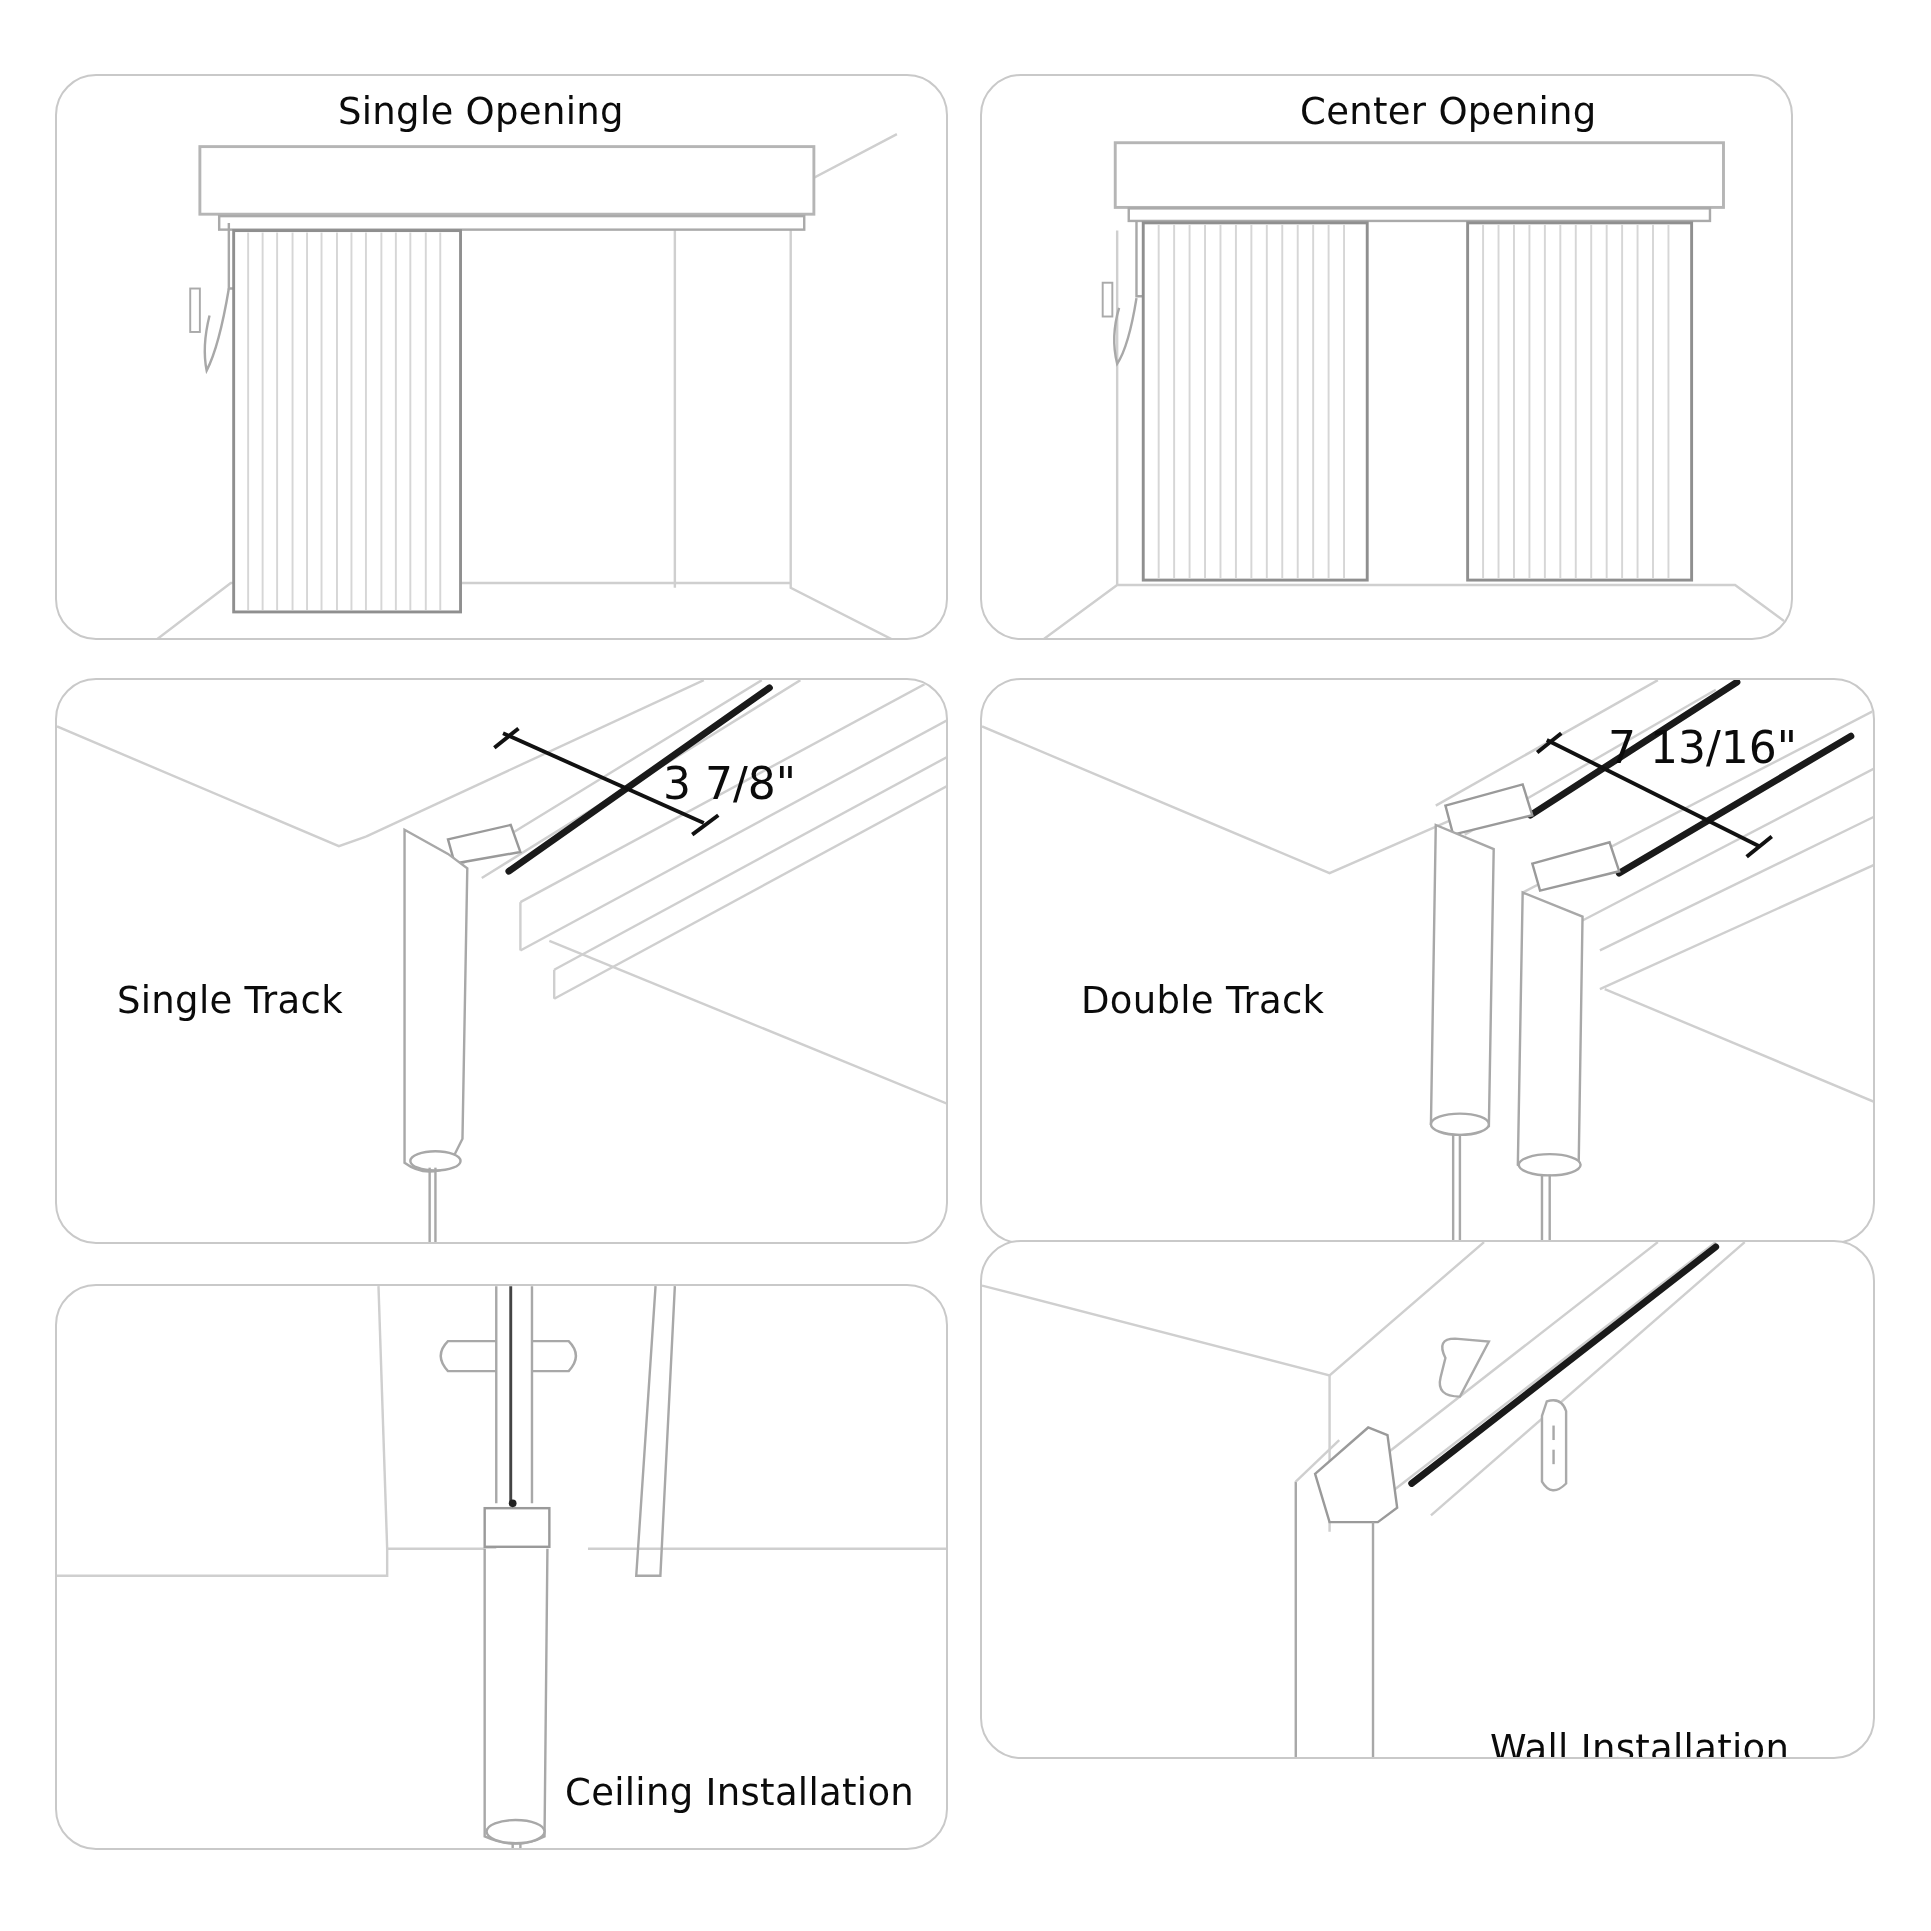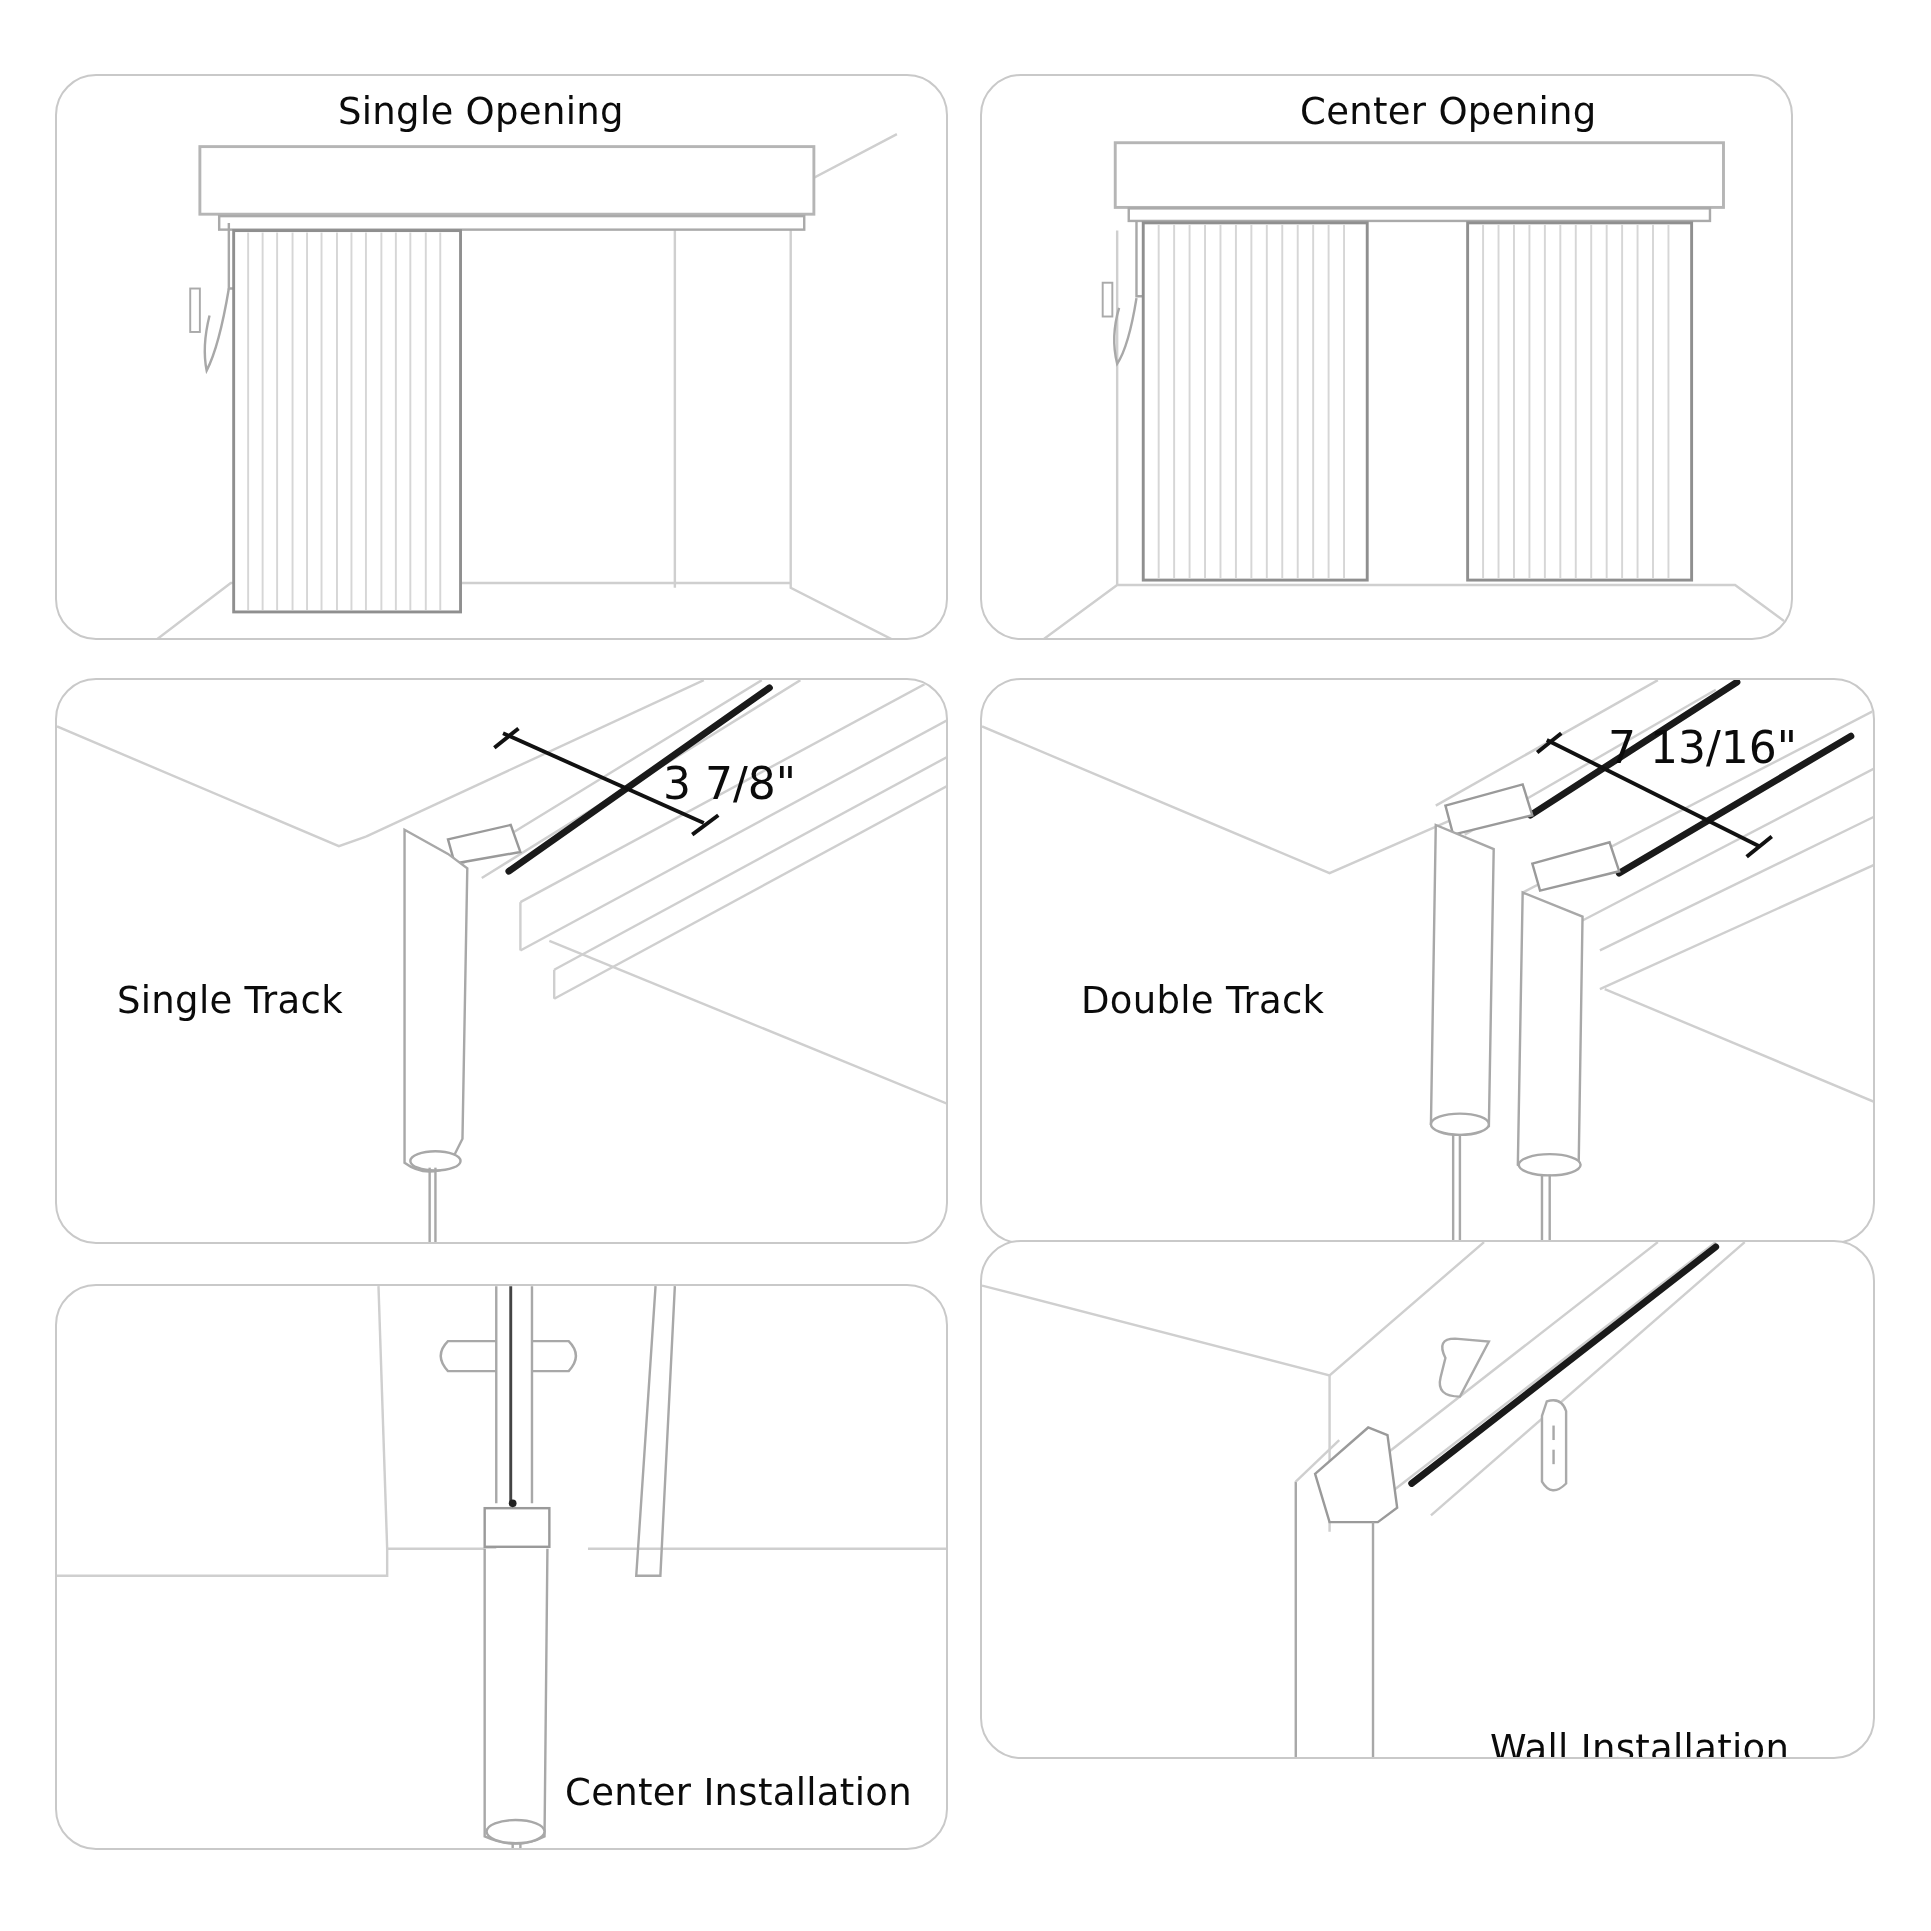--- a/index.html
+++ b/index.html
@@ -193,21 +193,21 @@
     <path d="M 455 57 L 405 57 Q 390 72 405 88 L 455 88" class="lnd"></path>
     <path d="M 492 57 L 530 57 Q 545 72 530 88 L 492 88" class="lnd"></path>
 
     <rect x="443" y="230" width="67" height="40" class="fw" stroke="#9a9a9a" stroke-width="2.5"></rect>
     <circle cx="472" cy="225" r="4" fill="#222"></circle>
     <path d="M 443 272 L 443 570 Q 476 585 505 570 L 508 272" class="fw" stroke="#a8a8a8" stroke-width="2.5"></path>
     <ellipse cx="475" cy="565" rx="30" ry="12" class="fw" stroke="#a8a8a8" stroke-width="2.5"></ellipse>
     <line class="lnd" x1="472" y1="577" x2="472" y2="586"></line>
     <line class="lnd" x1="480" y1="577" x2="480" y2="586"></line>
   </svg>
-  <div class="label" style="left:508px; top:488px;">Center Installation</div>
+  <div class="label" style="left:508px; top:488px;">Ceiling Installation</div>
 </div>
 
 <div class="panel" style="left:980px; top:1240px; width:895px; height:519px;">
   <svg width="895" height="566" viewBox="0 0 927 586">
 
     <polyline class="ln" points="0,45 360,138 520,0"></polyline>
     <line class="ln" x1="360" y1="138" x2="360" y2="300"></line>
 
     <polyline class="ln" points="405,230 700,0"></polyline>
     <polyline class="ln" points="420,262 760,0"></polyline>

